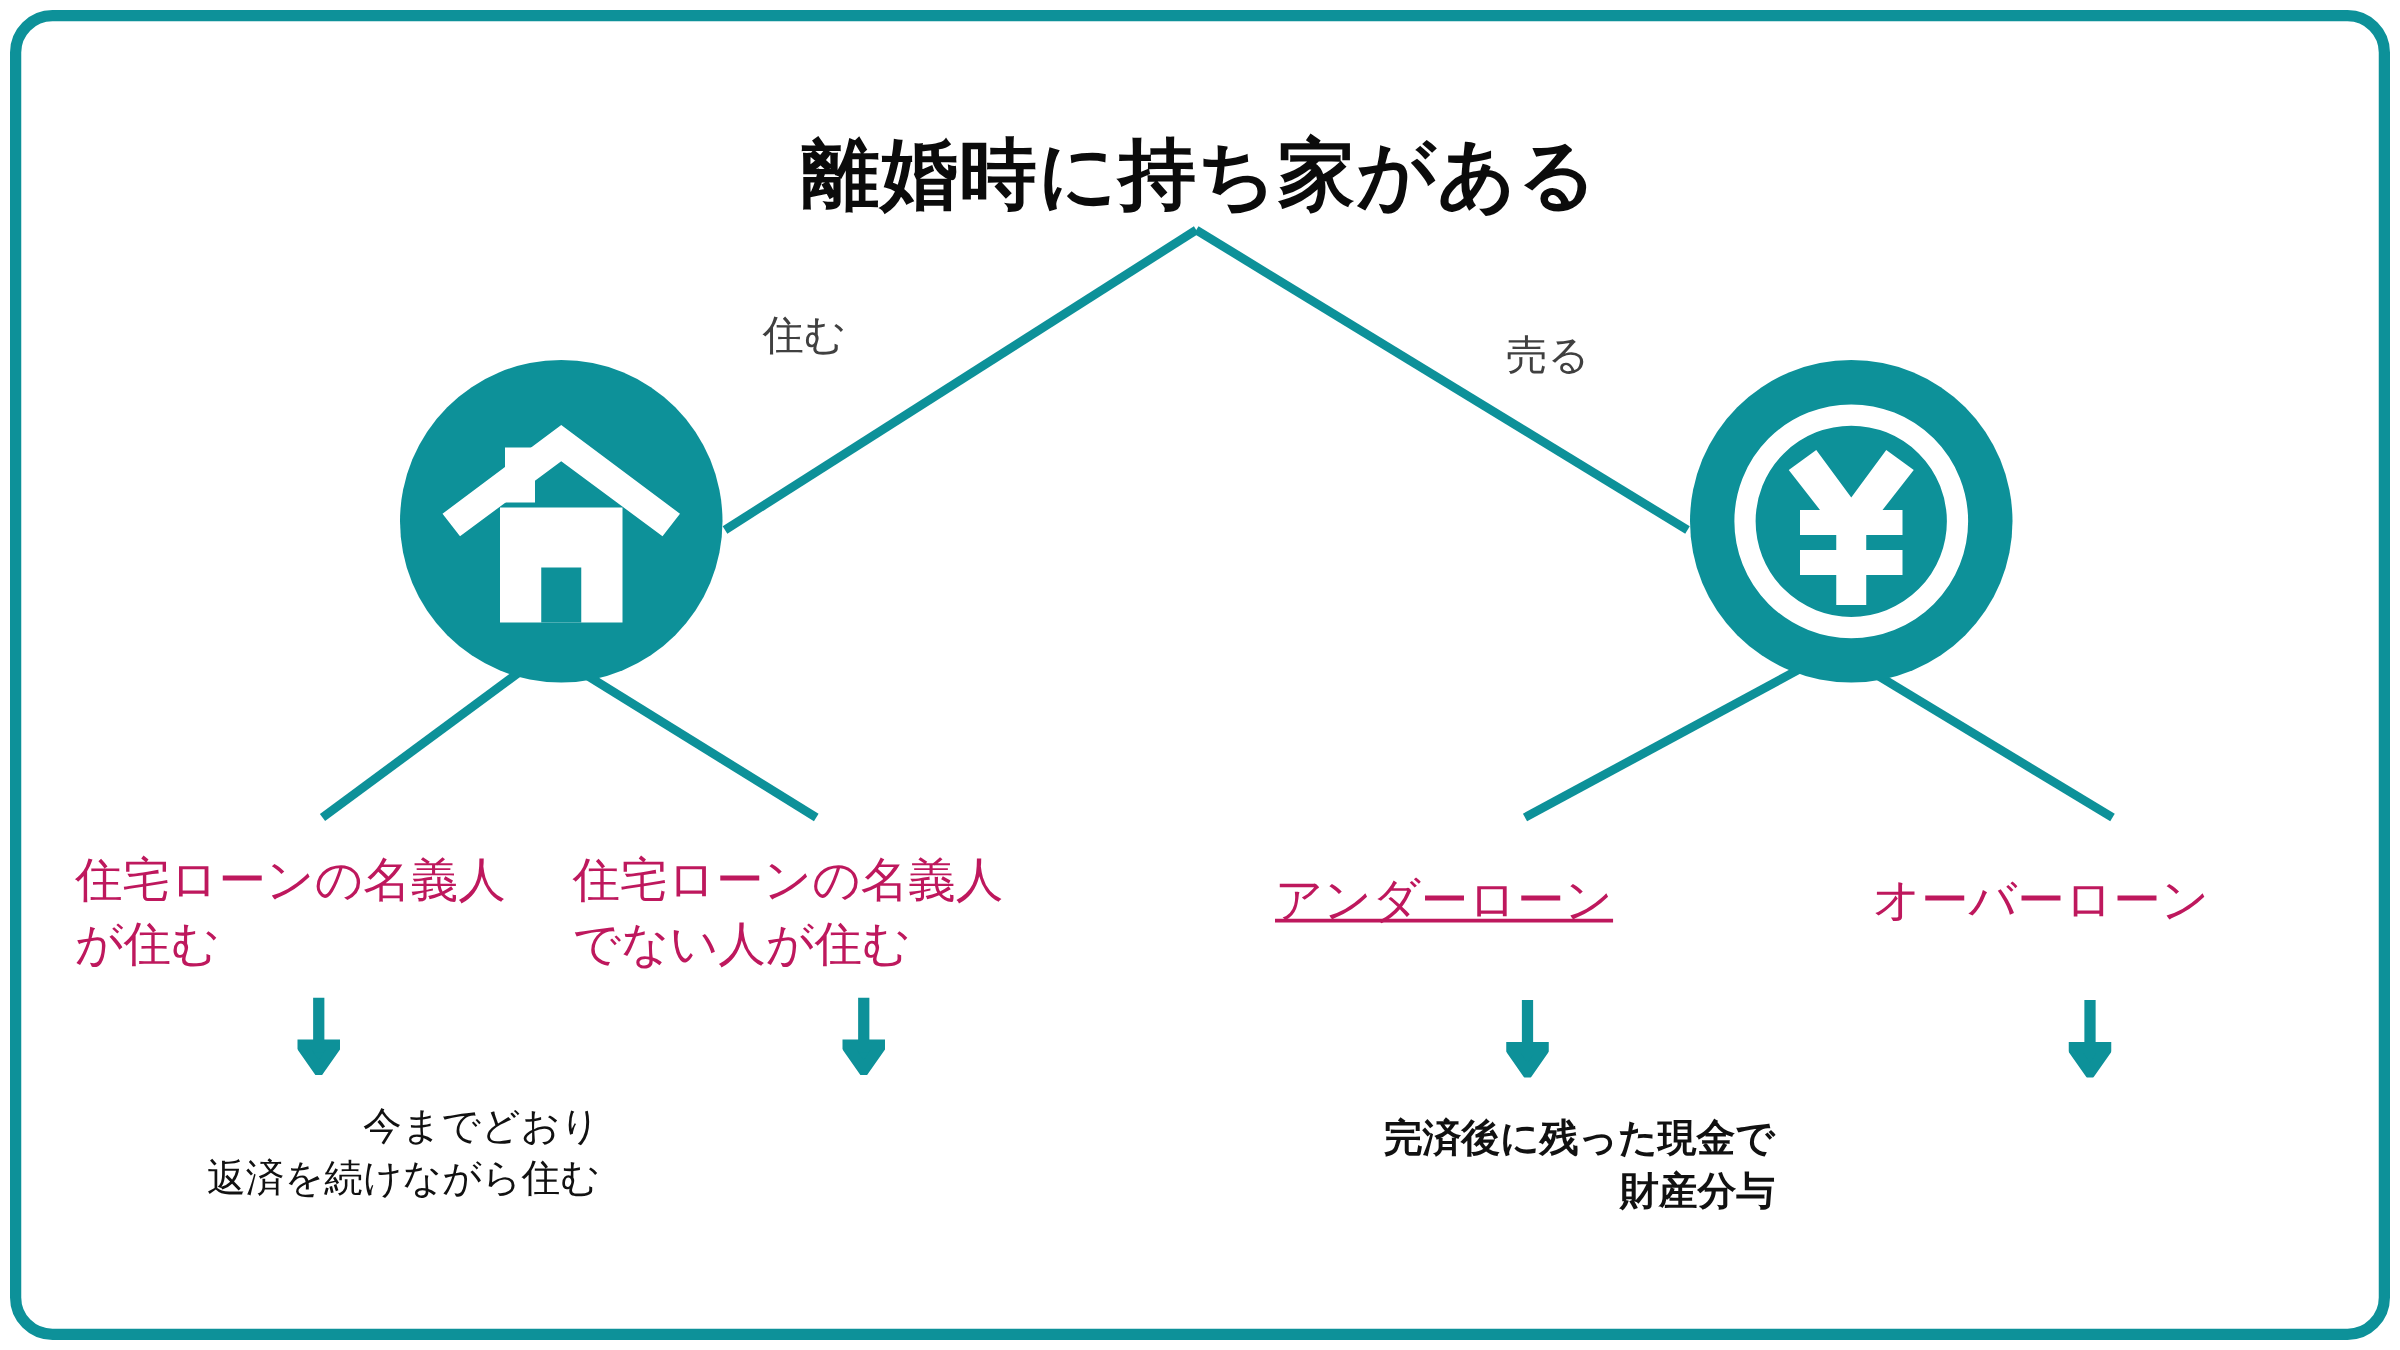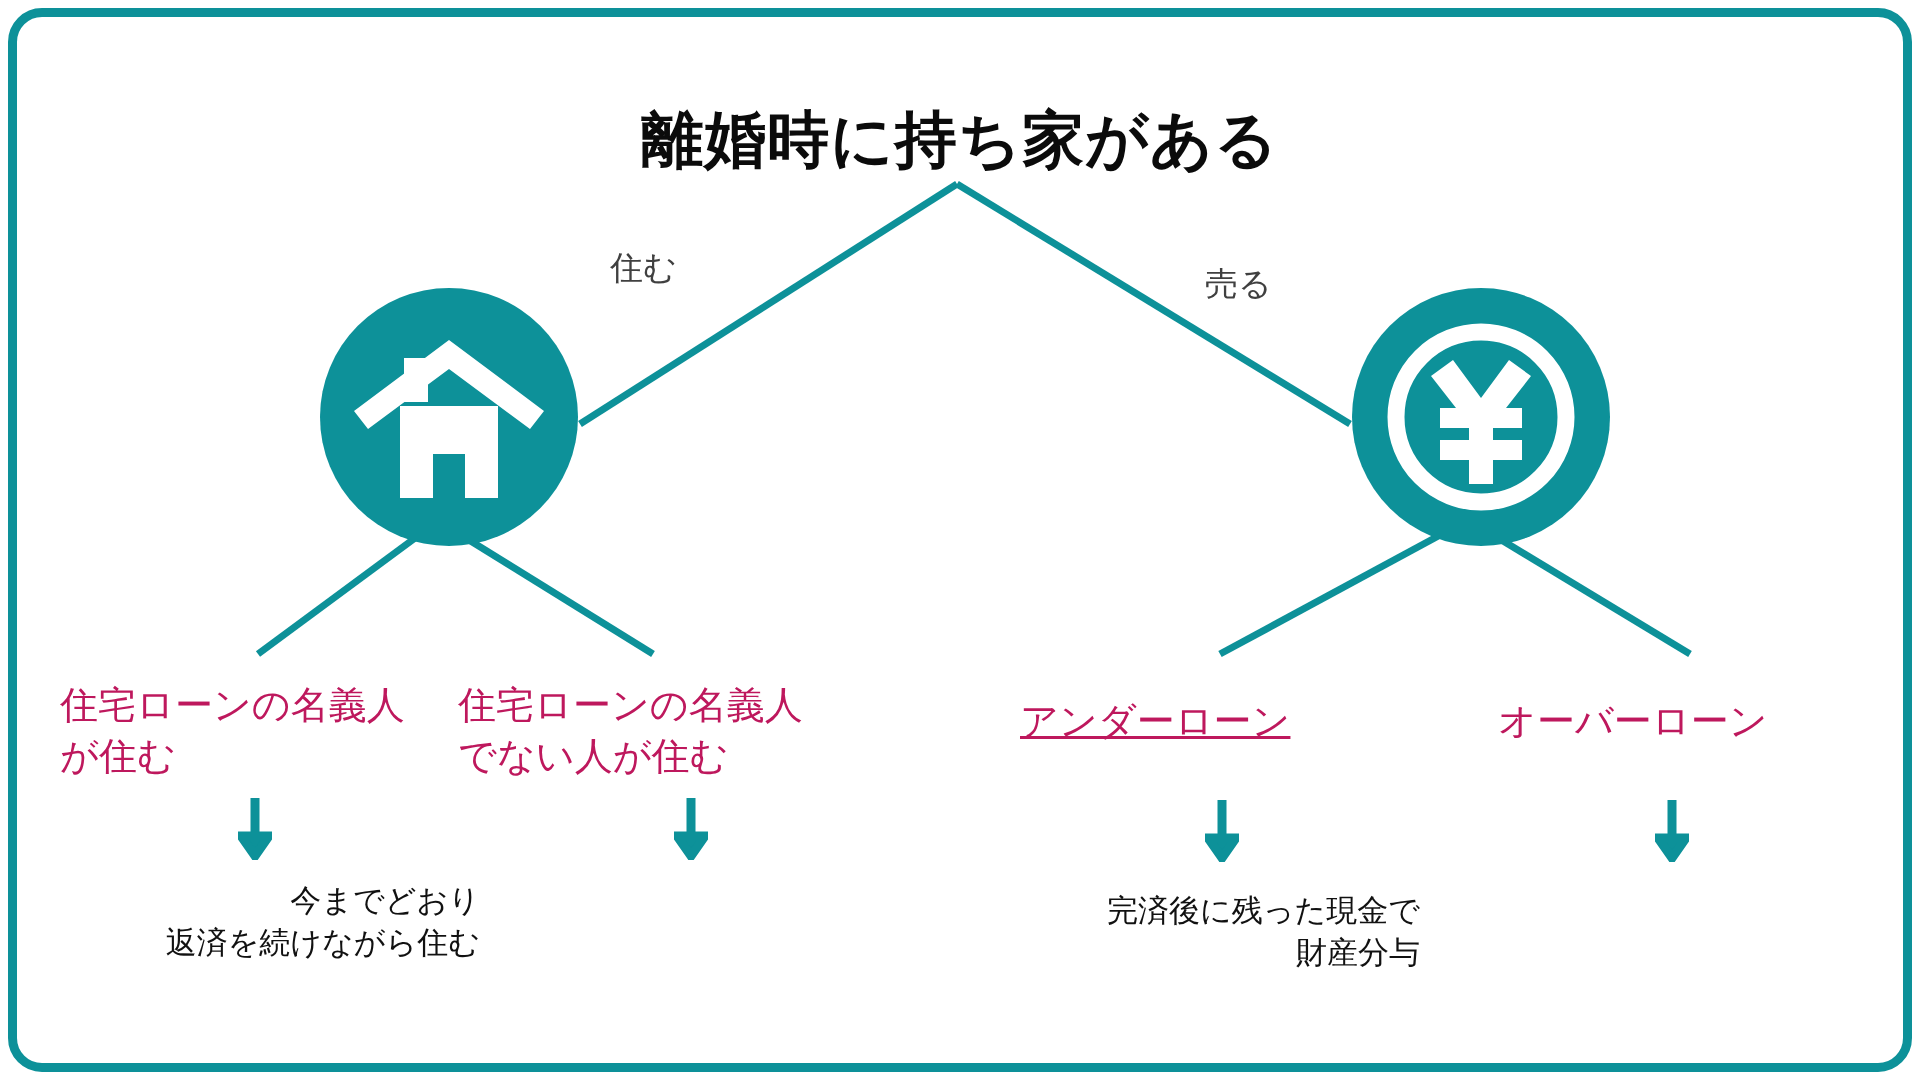--- a/index.html
+++ b/index.html
@@ -184,21 +184,21 @@
     <path d="M 17 0 L 17 44 M 17 58 L 3 38 L 31 38 Z" stroke="#0d9199" stroke-width="9" fill="#0d9199"></path>
   </svg>
 
 
   <div class="cat-label" style="left:1020px; top:696px; width:400px;text-decoration:underline;">アンダーローン</div>
 
   <svg class="down-arrow" style="left:1205px; top:800px;" viewBox="0 0 34 62" xmlns="http://www.w3.org/2000/svg">
     <path d="M 17 0 L 17 44 M 17 58 L 3 38 L 31 38 Z" stroke="#0d9199" stroke-width="9" fill="#0d9199"></path>
   </svg>
 
-  <div class="outcome-label" style="left:1020px; top:890px; width:400px;">完済後に残った現金で
+  <div class="outcome-label" style="left:1020px; top:890px; width:400px;font-weight:bold;">完済後に残った現金で
 財産分与</div>
 
   <div class="cat-label" style="left:1498px; top:696px; width:400px;">オーバーローン</div>
 
   <svg class="down-arrow" style="left:1655px; top:800px;" viewBox="0 0 34 62" xmlns="http://www.w3.org/2000/svg">
     <path d="M 17 0 L 17 44 M 17 58 L 3 38 L 31 38 Z" stroke="#0d9199" stroke-width="9" fill="#0d9199"></path>
   </svg>
 
 
 </div>

